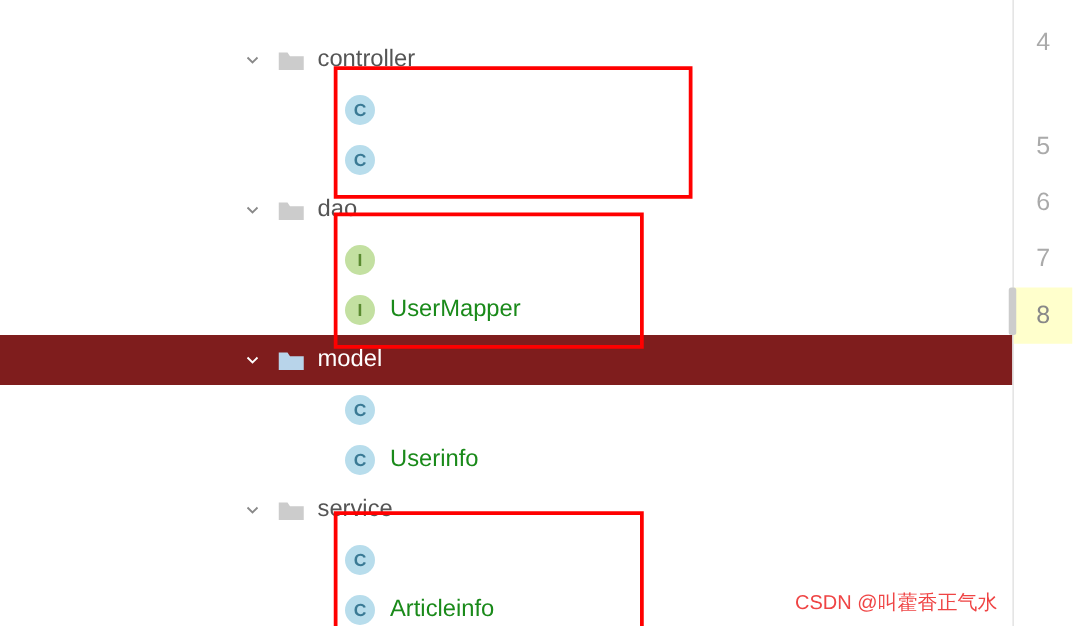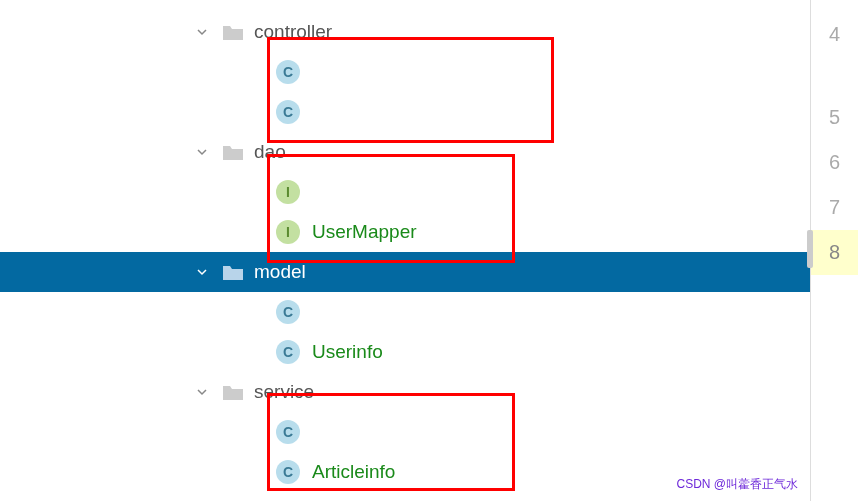--- a/index.html
+++ b/index.html
@@ -14,20 +14,21 @@
     }
     .container {
       display: flex;
       width: 100%;
       height: 100%;
     }
     .tree-panel {
       flex: 1;
       padding-top: 12px;
       position: relative;
+      margin-top: 16px;
     }
     .gutter {
       width: 48px;
       background: #fff;
       border-left: 1px solid #ddd;
       display: flex;
       flex-direction: column;
       font-size: 20px;
       color: #aaa;
       position: relative;
@@ -54,21 +55,21 @@
     .tree-row {
       height: 40px;
       display: flex;
       align-items: center;
       white-space: nowrap;
       padding-left: 200px;
     }
     .tree-row.folder { padding-left: 194px; }
     .tree-row.file { padding-left: 276px; }
     .tree-row.selected {
-      background: #0369a1;
+      background: #7f1d1d;
       color: #fff;
     }
     .chevron {
       width: 16px;
       height: 16px;
       margin-right: 12px;
       display: inline-flex;
       align-items: center;
       justify-content: center;
       color: #888;
@@ -100,22 +101,22 @@
     .redbox {
       position: absolute;
       border: 3px solid #ff0000;
       pointer-events: none;
       z-index: 10;
     }
     .watermark {
       position: absolute;
       right: 60px;
       bottom: 8px;
-      color: #6d28d9;
-      font-size: 12px;
+      color: #ef4444;
+      font-size: 16px;
       z-index: 5;
     }
   </style>
 </head>
 <body>
 
 <div class="container">
   <div class="tree-panel">
 
     <div class="tree-row folder">

